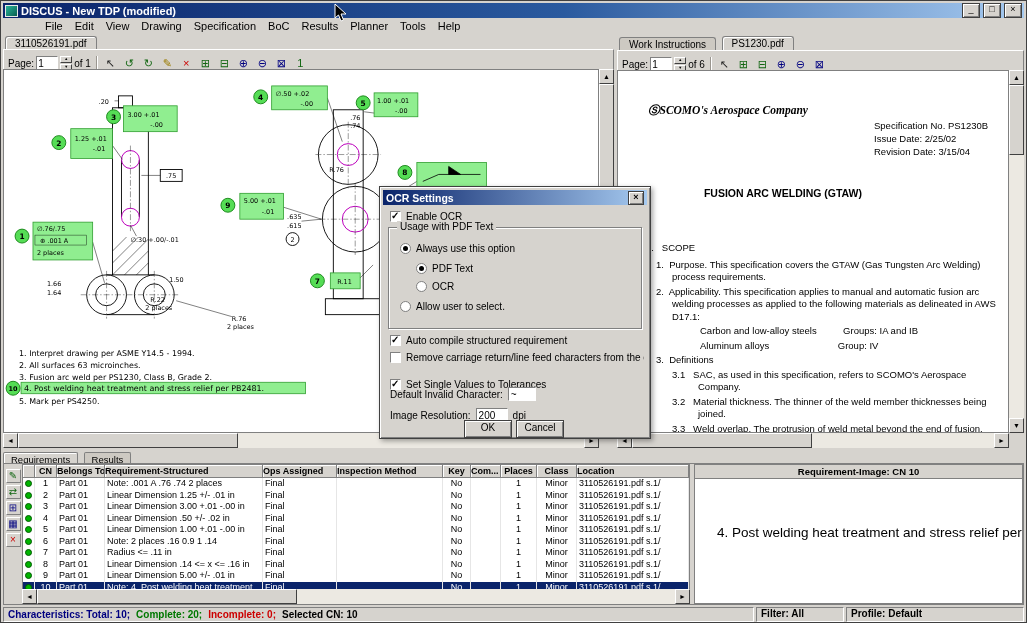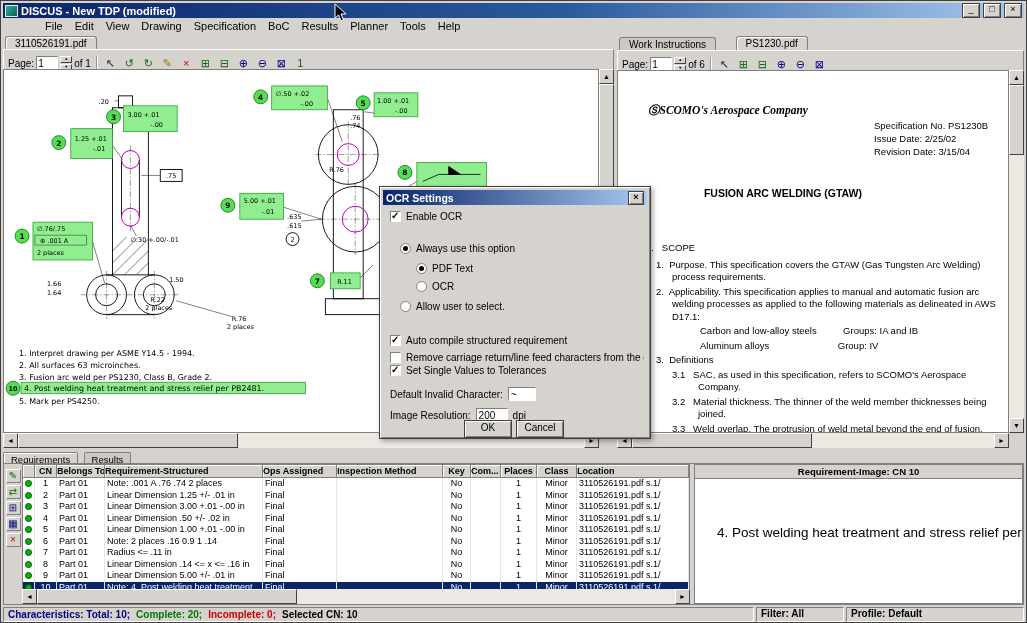--- a/index.html
+++ b/index.html
@@ -9,21 +9,21 @@
   .appicon{width:11px;height:10px;background:linear-gradient(135deg,#29b49a,#0a5f50);border:1px solid #e8e8e8;flex:none;}
   .wtitle{color:#fff;font-size:11px;font-weight:bold;flex:1;white-space:nowrap;overflow:hidden;}
   .winbtn{width:16px;height:13px;background:#d6d3ce;border:1px solid #404040;box-shadow:inset 1px 1px 0 #fff,inset -1px -1px 0 #808080;font-size:9px;line-height:11px;text-align:center;flex:none;}
   .menubar{position:absolute;left:2px;top:18px;right:2px;height:14px;display:flex;align-items:center;font-size:11px;margin-left:36px;}
   .mi{padding:0 6px;height:13px;line-height:13px;}
   
   .viewer{position:absolute;top:33px;height:414px;}
   .viewer-left{left:2px;width:611px;}
   .viewer-right{left:616px;right:2px;}
   .tabbar{position:absolute;left:2px;top:0;right:0;height:15px;}
-  .tab{display:inline-block;height:14px;line-height:14px;padding:0 9px;font-size:10px;background:#cdc9c2;border:1px solid #808080;border-bottom:none;border-radius:3px 3px 0 0;margin-right:15px;vertical-align:bottom;}
+  .tab{display:inline-block;height:14px;line-height:14px;padding:0 9px;font-size:10px;background:#cdc9c2;border:1px solid #808080;border-bottom:none;border-radius:3px 3px 0 0;margin-right:1px;vertical-align:bottom;}
   .tab.active{background:#d6d3ce;box-shadow:inset 1px 1px 0 #fff;font-weight:normal;height:15px;}
   .toolbar{position:absolute;left:0;top:15px;right:0;height:28px;background:#d6d3ce;border:1px solid;border-color:#fff #808080 #808080 #fff;box-sizing:border-box;display:flex;align-items:center;gap:2px;padding:0 4px;font-size:10px;}
   .pnum{width:18px;height:12px;font-size:10px;border:1px solid;border-color:#808080 #fff #fff #808080;background:#fff;padding:0 1px;font-family:"Liberation Sans",sans-serif;}
   .spin{display:inline-flex;flex-direction:column;gap:1px;}
   .spinb{width:10px;height:5px;background:#d6d3ce;border:1px solid;border-color:#fff #404040 #404040 #fff;font-size:4px;line-height:4px;text-align:center;}
   .sep{width:1px;height:14px;background:#9a968f;margin:0 3px;box-shadow:1px 0 0 #fff;}
   .tbtn{width:17px;height:16px;display:inline-flex;align-items:center;justify-content:center;font-size:11px;flex:none;}
   .canvas{position:absolute;left:0;top:35px;right:0;bottom:0;background:#d6d3ce;}
   .page{position:absolute;left:0;top:0;right:15px;bottom:15px;background:#fff;border:1px solid #808080;box-sizing:border-box;overflow:hidden;}
   svg.drawing{position:absolute;left:0;top:0;width:100%;height:100%;}
@@ -595,20 +595,23 @@
 
   <div class="dialog">
     <div class="dtitlebar">
       <span>OCR Settings</span>
       <span class="dclose">×</span>
     </div>
     <label class="drow" style="left:10px;top:24px;">
       <span class="cb on"></span>
       <span>Enable OCR</span>
     </label>
+    <div class="group">
+      <span class="glabel">Usage with PDF Text</span>
+    </div>
     <label class="drow" style="left:20px;top:56px;">
       <span class="rb on"></span>
       <span>Always use this option</span>
     </label>
     <label class="drow" style="left:36px;top:76px;">
       <span class="rb on"></span>
       <span>PDF Text</span>
     </label>
     <label class="drow" style="left:36px;top:94px;">
       <span class="rb"></span>
@@ -619,21 +622,21 @@
       <span>Allow user to select.</span>
     </label>
     <label class="drow" style="left:10px;top:148px;">
       <span class="cb on"></span>
       <span>Auto compile structured requirement</span>
     </label>
     <label class="drow" style="left:10px;top:165px;">
       <span class="cb"></span>
       <span style="white-space:nowrap;overflow:hidden;max-width:238px;">Remove carriage return/line feed characters from the ocr text</span>
     </label>
-    <label class="drow" style="left:10px;top:178px;">
+    <label class="drow" style="left:10px;top:192px;">
       <span class="cb on"></span>
       <span>Set Single Values to Tolerances</span>
     </label>
     <div class="drow" style="left:10px;top:200px;">
       <span>Default Invalid Character:</span>
       <input class="dinput" style="width: 28px;" value="~">
     </div>
     <div class="drow" style="left:10px;top:221px;">
       <span>Image Resolution:</span>
       <input class="dinput" style="width: 32px;" value="200">

